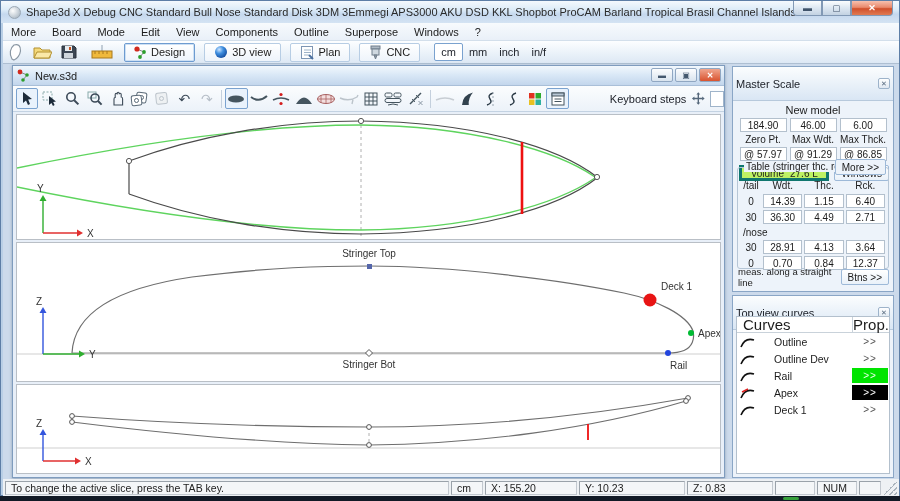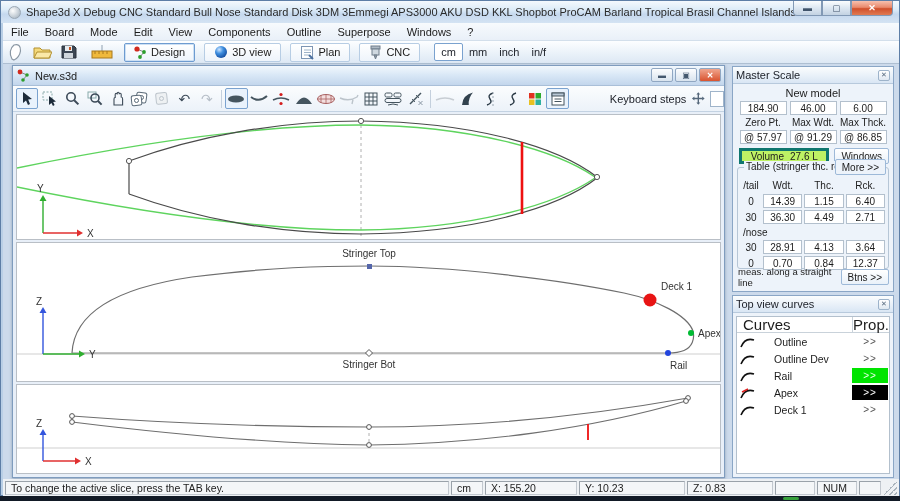--- a/index.html
+++ b/index.html
@@ -68,21 +68,21 @@
   #view-top { top:48px; height:126px; }
   #view-slice { top:176px; height:140px; }
   #view-rocker { top:318px; height:90px; }
   .viewpanel svg { display:block; width:100%; height:100%; }
   .svg-label { font-family:"Liberation Sans",sans-serif; font-size:10px; fill:#333; }
 
   
   .toolpanel { position:absolute; left:729px; width:162px; background:#edf3fa; border:1px solid #8aa6c6; }
   #master-scale { top:2px; height:226px; }
   #curves-panel { top:231px; height:183px; }
-  .tp-titlebar { height:17px; background:linear-gradient(#fbfdfe,#d9e6f4); border-bottom:1px solid #b7c9dc;
+  .tp-titlebar { height:34px; background:linear-gradient(#fbfdfe,#d9e6f4); border-bottom:1px solid #b7c9dc;
     display:flex; align-items:center; padding:8px 3px;gap:48px; }
   .tp-title { flex:1; font-size:11px; color:#20242c; }
   .tp-close { width:12px; height:11px; border:1px solid #9db3ca; background:linear-gradient(#fff,#dfe8f1); border-radius:2px;
     font-size:7px; color:#55697e; display:flex; align-items:center; justify-content:center; }
 
   
   .ms-row { display:flex; justify-content:center; gap:3px; margin-top:2px; }
   .ms-model { text-align:center; font-size:11px; margin-top:3px; }
   .ms-box { width:47px; height:14px; background:#fff; border:1px solid #b3c0cd; font-size:10px;
     display:flex; align-items:center; justify-content:center; }
@@ -144,21 +144,21 @@
       <div class="win-btn">
             <span class="glyph">▢</span>
           </div>
       <div class="win-btn close">
             <span class="glyph">✕</span>
           </div>
     </div>
   </div>
 
   <div id="menubar">
-    <span class="menu-item">File</span>
+    <span class="menu-item">More</span>
     <span class="menu-item">Board</span>
     <span class="menu-item">Mode</span>
     <span class="menu-item">Edit</span>
     <span class="menu-item">View</span>
     <span class="menu-item">Components</span>
     <span class="menu-item">Outline</span>
     <span class="menu-item">Superpose</span>
     <span class="menu-item">Windows</span>
     <span class="menu-item">?</span>
   </div>

